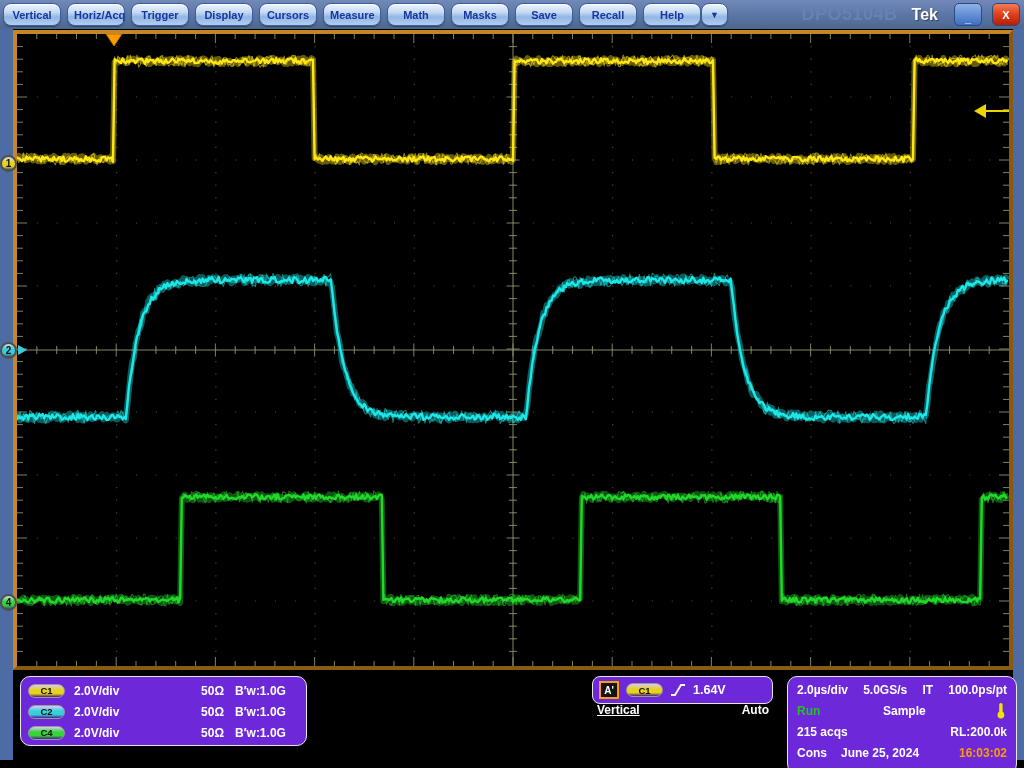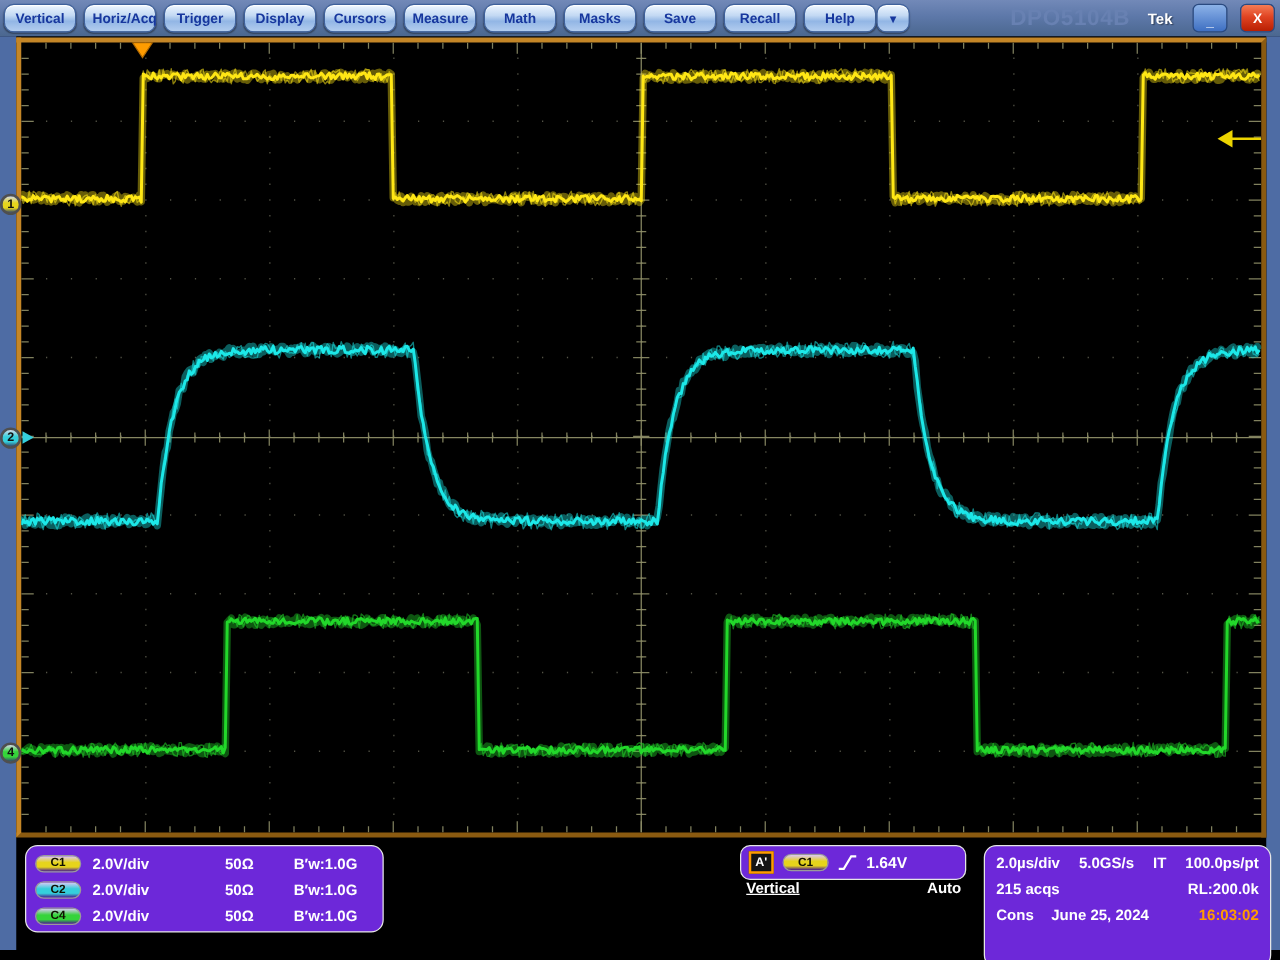--- a/index.html
+++ b/index.html
@@ -11,21 +11,21 @@
            background:linear-gradient(180deg,#7289b8 0%,#5d78a9 45%,#4b678f 100%);
            display:flex;align-items:center;padding-left:3px;}
   .menu-items{display:flex;align-items:center;gap:6px;}
   .menu-btn{height:23px;width:58px;border-radius:8px;border:1px solid #3f619b;cursor:default;
             background:linear-gradient(180deg,#eef6ff 0%,#c3d9f3 40%,#92b6e5 62%,#b3cdef 100%);
             color:#17379e;font:700 11px "Liberation Sans",sans-serif;
             box-shadow:0 1px 1px rgba(0,0,0,.35), inset 0 1px 0 rgba(255,255,255,.9);}
   .menu-btn.more{width:27px;font-size:9px;}
   .win-right{margin-left:auto;display:flex;align-items:center;padding-right:4px;}
   .win-model{color:#6881b2;font-weight:700;font-size:18px;letter-spacing:.5px;}
-  .win-brand{color:#fff;font-weight:700;font-size:12px;margin:0 16px 0 14px;
+  .win-brand{color:#fff;font-weight:700;font-size:16px;margin:0 16px 0 14px;
              text-shadow:1px 1px 1px rgba(0,0,0,.45);}
   .win-btn{width:26px;height:21px;border-radius:5px;border:1px solid #2a4a80;color:#fff;
            font:700 11px "Liberation Sans",sans-serif;display:flex;align-items:center;justify-content:center;}
   .win-min{background:linear-gradient(180deg,#8cb2e8,#3e6fc2);}
   .win-min span{transform:translateY(3px);}
   .win-close{background:linear-gradient(180deg,#f47c55 0%,#e04422 45%,#b81e02 100%);margin-left:10px;}
 
   
   .strip{position:absolute;top:29px;height:731px;background:#4e6ca4;}
   .strip.left{left:0;width:13px;}
@@ -46,21 +46,21 @@
 
   
   .readout{position:absolute;background:#6d28d9;border:1px solid #e6e6e6;border-radius:10px;
            box-sizing:border-box;color:#fff;font:700 12px "Liberation Sans",sans-serif;}
   .ch-box{left:20px;top:676px;width:287px;height:70px;padding:3px 7px;}
   .ch-row{display:flex;align-items:center;height:21px;}
   .badge{width:37px;height:14px;border-radius:7px;border:1px solid #9a9a9a;box-sizing:border-box;
          display:flex;align-items:center;justify-content:center;
          font:700 9.5px "Liberation Sans",sans-serif;color:#101000;flex:none;}
   .ch-scale{margin-left:9px;width:106px;}
-  .ch-imp{width:44px;}
+  .ch-imp{width:44px;text-align:right;}
   .ch-bw{margin-left:11px;}
 
   .trig-box{left:592px;top:676px;width:181px;height:28px;border-radius:8px;
             display:flex;align-items:center;gap:7px;padding:0 6px;}
   .aux-badge{min-width:14px;height:14px;border:2px solid #ff9c00;background:#141414;color:#fff;
              font:700 10px "Liberation Sans",sans-serif;display:flex;align-items:center;
              justify-content:center;padding:0 1px;flex:none;}
   .trig-level{font-size:12.5px;}
   .trig-status{position:absolute;left:597px;top:703px;width:172px;display:flex;
                justify-content:space-between;color:#fff;font:700 12px "Liberation Sans",sans-serif;}
@@ -170,20 +170,28 @@
     <span>Auto</span>
   </div>
 
   <div class="readout horiz-box">
     <div class="h-row spread">
       <span>2.0µs/div</span>
       <span>5.0GS/s</span>
       <span>IT</span>
       <span>100.0ps/pt</span>
     </div>
+    <div class="h-row" style="position:relative;">
+      <span id="run-state" style="color: rgb(33, 196, 33);">Run</span>
+      <span class="samp">Sample</span>
+      <svg class="thermo" width="12" height="17">
+        <rect x="4.2" y="1" width="3.4" height="10" rx="1.7" fill="#f2e400"></rect>
+        <circle cx="5.9" cy="13" r="3.4" fill="#f2e400"></circle>
+      </svg>
+    </div>
     <div class="h-row">
       <span>215 acqs</span>
       <span class="acq-rl">RL:200.0k</span>
     </div>
     <div class="h-row">
       <span>Cons</span>
       <span class="acq-date">June 25, 2024</span>
       <span class="acq-time" id="clock" style="color: rgb(255, 156, 0);">16:03:02</span>
     </div>
   </div>

